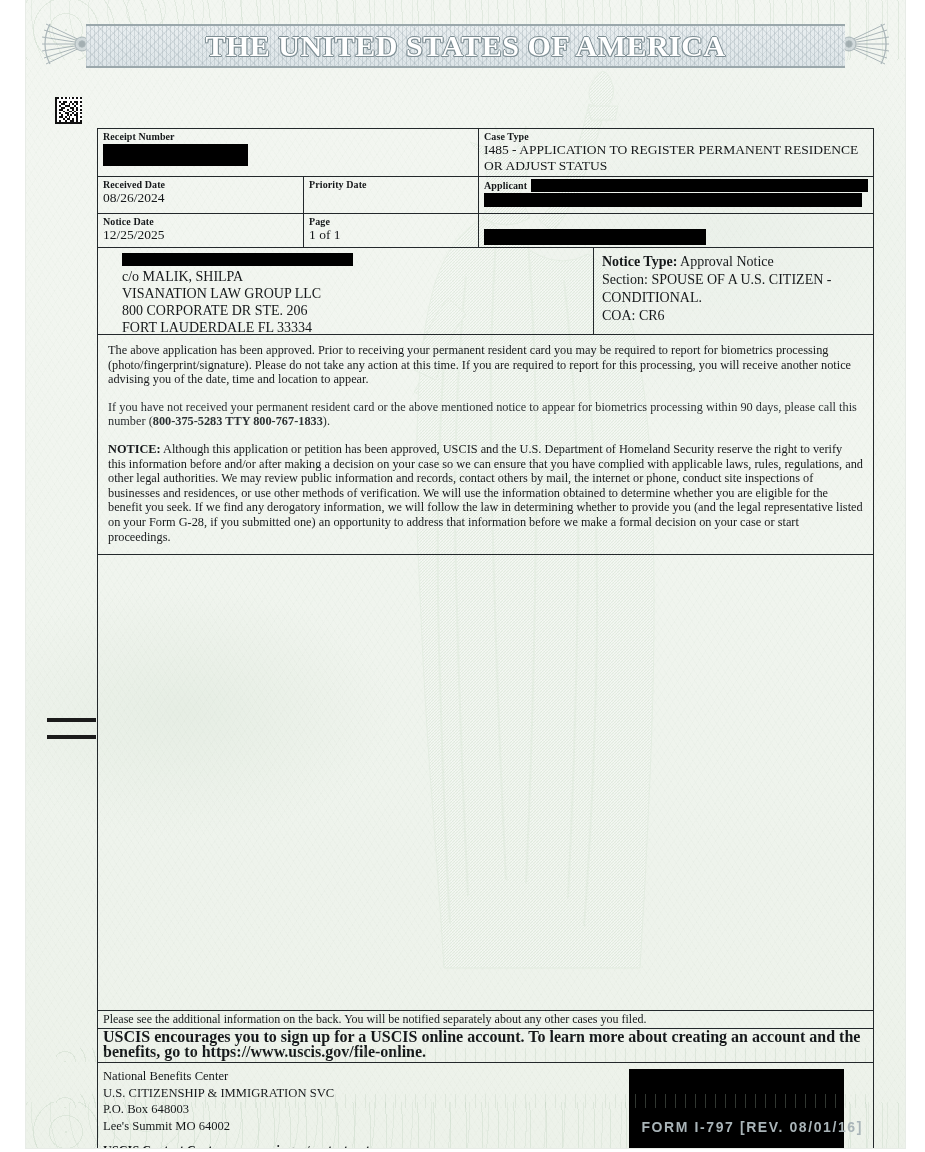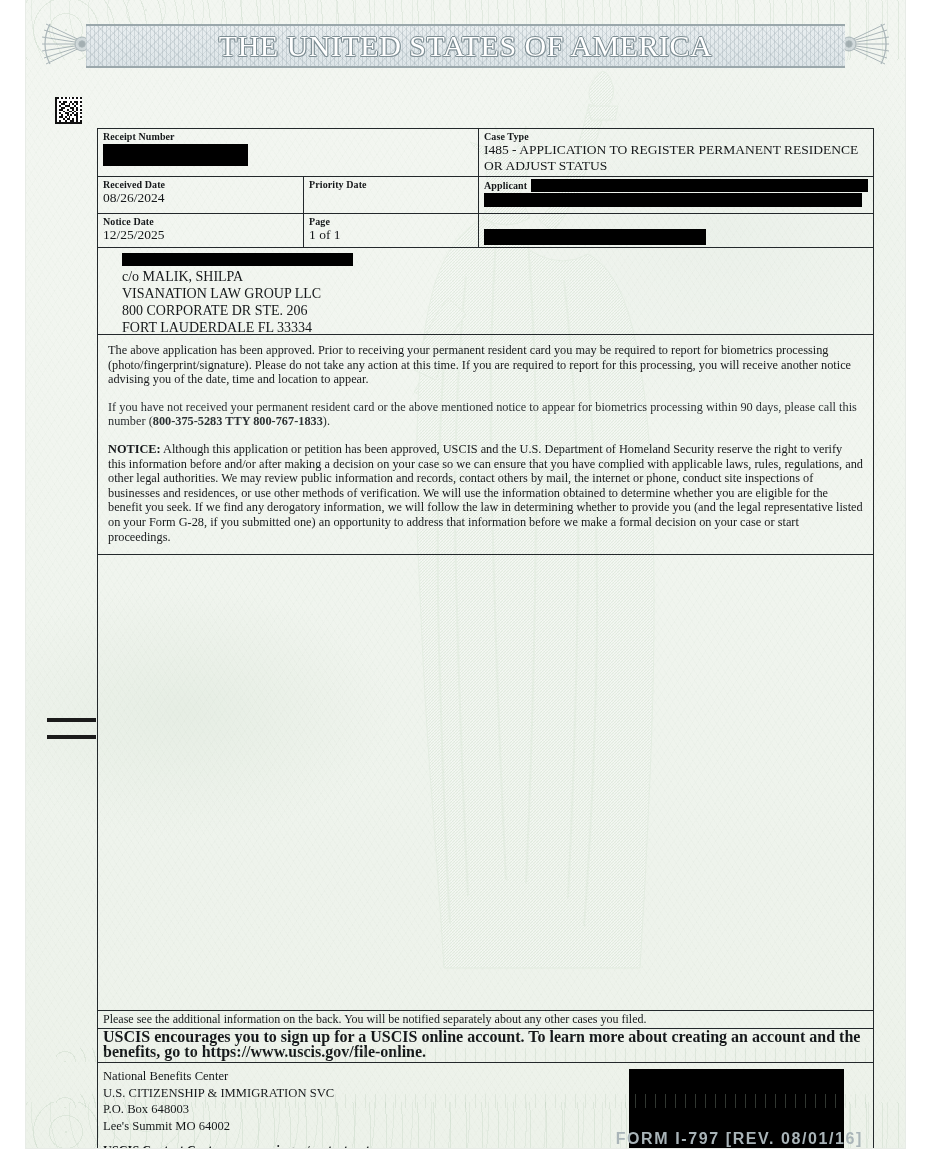--- a/index.html
+++ b/index.html
@@ -93,21 +93,21 @@
       repeating-linear-gradient(45deg, rgba(150,165,172,0.22) 0 1px, rgba(255,255,255,0) 1px 6px),
       repeating-linear-gradient(-45deg, rgba(150,165,172,0.22) 0 1px, rgba(255,255,255,0) 1px 6px),
       linear-gradient(180deg,#e9eef0,#dde5e8);
     overflow: hidden;
   }
   .banner-title {
     position: absolute;
     left: 0; right: 0; top: 3px;
     text-align: center;
     font-family: "Liberation Serif", serif;
-    font-weight: normal;
+    font-weight: bold;
     font-size: 30px;
     letter-spacing: 0.5px;
     color: #ffffff;
     text-shadow:
       -1px 0 0 #7d8d93, 1px 0 0 #7d8d93, 0 -1px 0 #7d8d93, 0 1px 0 #7d8d93,
       1px 1px 0 #8b9aa0, -1px 1px 0 #8b9aa0;
     white-space: nowrap;
   }
   .fan {
     position: absolute;
@@ -284,24 +284,24 @@
     top: 6px;
     width: 215px;
     height: 79px;
     background: #000;
   }
 
   
   .formfoot {
     position: absolute;
     right: 42px;
-    bottom: 0;
+    bottom: 13px;
     font-family: "Liberation Sans", sans-serif;
     font-weight: bold;
-    font-size: 16px;
+    font-size: 14px;
     letter-spacing: 1.6px;
     color: #a9b4b8;
     white-space: nowrap;
   }
   .scallop {
     position: absolute;
     left: 30px; right: 30px;
     bottom: 40px;
     height: 14px;
     opacity: .5;
@@ -513,20 +513,29 @@
       <div class="row r4">
         <div class="cell c-addr">
           <div class="redact" style="width:231px;height:13px;margin:1px 0 2px 18px;"></div>
           <div style="padding-left:18px;">
             <div class="addr-line">c/o MALIK, SHILPA</div>
             <div class="addr-line">VISANATION LAW GROUP LLC</div>
             <div class="addr-line">800 CORPORATE DR STE. 206</div>
             <div class="addr-line">FORT LAUDERDALE FL  33334</div>
           </div>
         </div>
+        <div class="cell c-type">
+          <div class="type-line">
+            <b>Notice Type:</b>
+            <span>Approval Notice</span>
+          </div>
+          <div class="type-line">Section: SPOUSE OF A U.S. CITIZEN -</div>
+          <div class="type-line">CONDITIONAL.</div>
+          <div class="type-line">COA: CR6</div>
+        </div>
       </div>
 
       <div class="row">
         <div class="cell body-cell">
           <p class="para">The above application has been approved. Prior to receiving your permanent resident card you may be required to report for biometrics processing (photo/fingerprint/signature). Please do not take any action at this time. If you are required to report for this processing, you will receive another notice advising you of the date, time and location to appear.</p>
           <p class="para faded"><span>If you have not received your permanent resident card or the above mentioned notice to appear for biometrics processing within 90 days, please call this number (</span><b>800-375-5283 TTY 800-767-1833</b><span>).</span></p>
           <p class="para"><b>NOTICE:</b><span> Although this application or petition has been approved, USCIS and the U.S. Department of Homeland Security reserve the right to verify this information before and/or after making a decision on your case so we can ensure that you have complied with applicable laws, rules, regulations, and other legal authorities. We may review public information and records, contact others by mail, the internet or phone, conduct site inspections of businesses and residences, or use other methods of verification. We will use the information obtained to determine whether you are eligible for the benefit you seek. If we find any derogatory information, we will follow the law in determining whether to provide you (and the legal representative listed on your Form G-28, if you submitted one) an opportunity to address that information before we make a formal decision on your case or start proceedings.</span></p>
         </div>
       </div>
 

